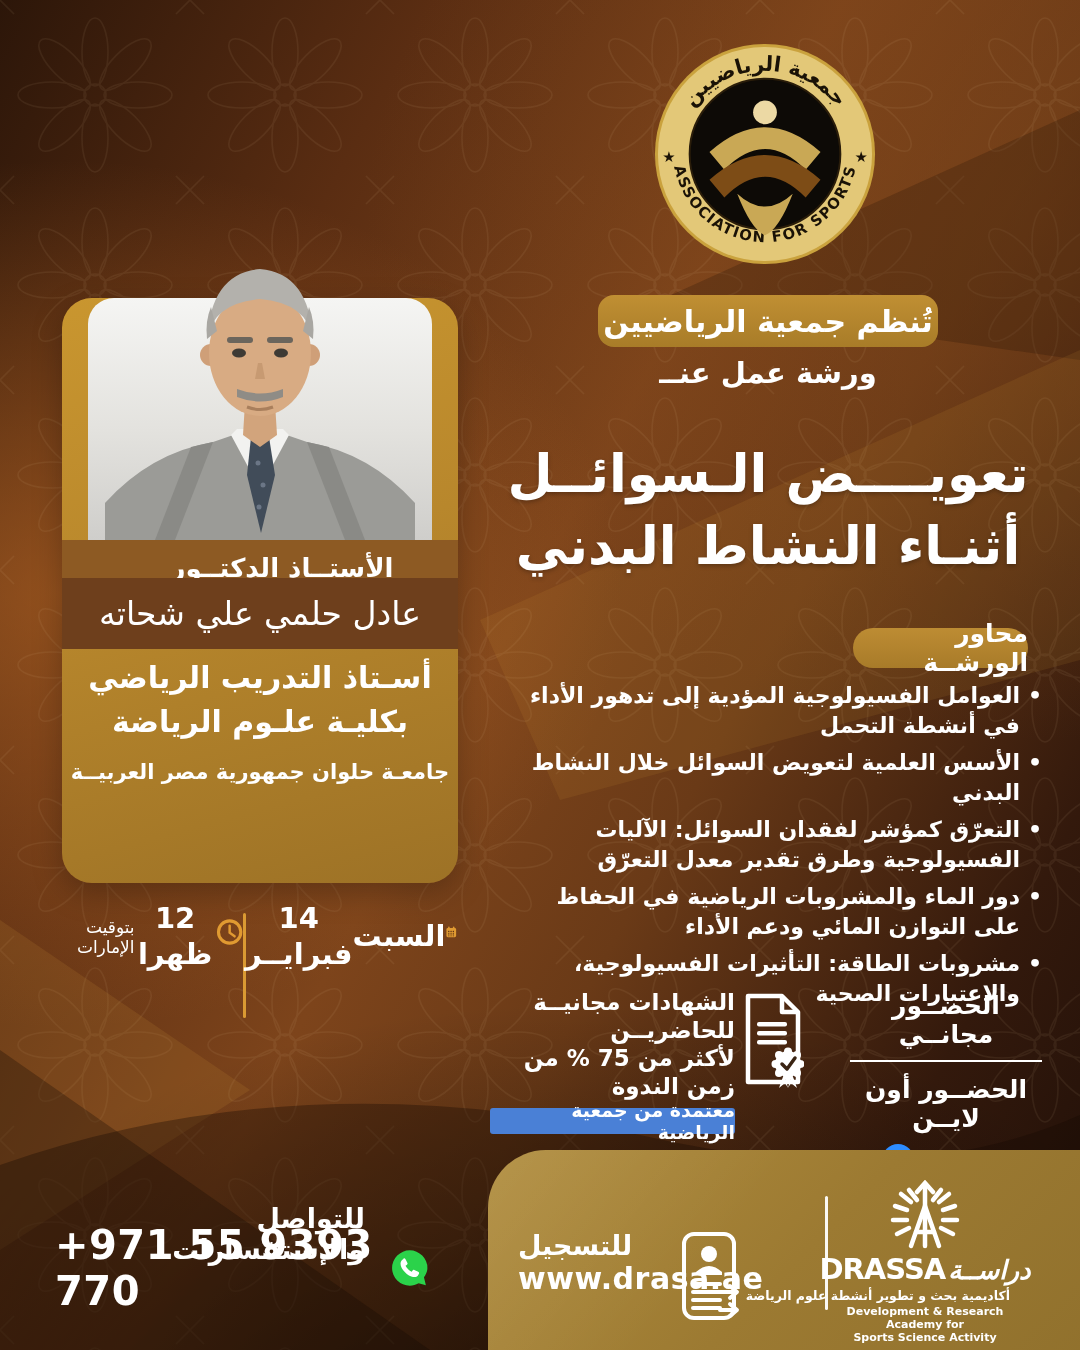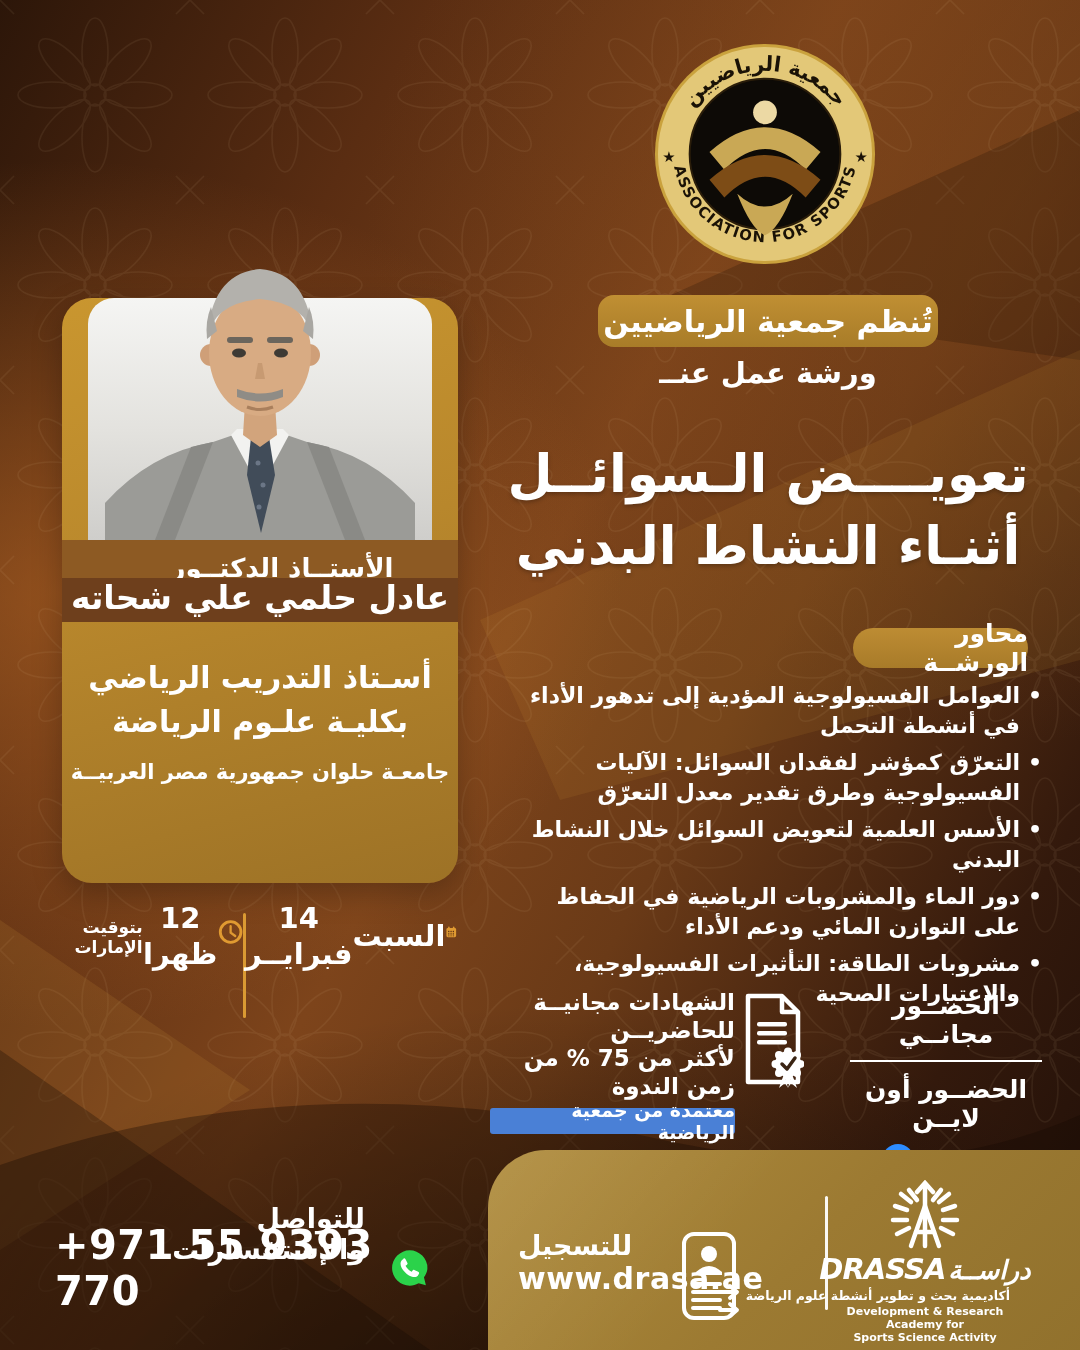--- a/index.html
+++ b/index.html
@@ -44,40 +44,40 @@
     border-radius:26px 26px 0 0;
     background:linear-gradient(180deg,#f5f5f3 0%,#e3e2de 55%,#cfcecb 100%);
   }
   .person-svg{position:absolute;left:33px;top:-63px;width:330px;height:305px;overflow:visible;}
   .honorific-bar{
     position:absolute;left:0;right:0;top:242px;height:56px;background:#8d5a23;
     display:flex;align-items:center;justify-content:center;
     font-size:26px;font-weight:700;direction:rtl;padding-left:44px;
   }
   .name-bar{
-    position:absolute;left:0;right:0;top:280px;height:44px;background:#6e3f1c;
-    display:flex;align-items:flex-start;justify-content:center;
-    font-size:33px;font-weight:700;direction:rtl;
+    position:absolute;left:0;right:0;top:280px;height:71px;background:#6e3f1c;
+    display:flex;align-items:center;justify-content:center;
+    font-size:33px;font-weight:400;direction:rtl;
   }
   .speaker-role{
     position:absolute;left:0;right:0;top:358px;text-align:center;
     font-size:30px;font-weight:700;line-height:44px;direction:rtl;
   }
   .speaker-univ{
     position:absolute;left:0;right:0;top:462px;text-align:center;
     font-size:21px;font-weight:700;direction:rtl;
   }
   
   .schedule-divider{position:absolute;left:243px;top:913px;width:3px;height:105px;background:#da9a33;border-radius:2px;}
   .sched-col{position:absolute;display:flex;flex-direction:row;align-items:center;direction:rtl;}
   .sched-date{left:245px;top:900px;width:213px;}
   .sched-time{left:62px;top:900px;width:181px;}
   .sched-icon{width:42px;height:42px;margin-bottom:8px;}
   .sched-main{font-size:29px;font-weight:700;line-height:36px;text-align:center;}
-  .sched-sub{font-size:17px;font-weight:700;margin-top:2px;}
+  .sched-sub{font-size:17px;font-weight:400;margin-top:2px;}
   
   .topics-pill{
     position:absolute;left:853px;top:628px;width:175px;height:40px;border-radius:20px;
     background:linear-gradient(180deg,#bd8c33,#a87b29);
     display:flex;align-items:center;justify-content:center;
     font-size:25px;font-weight:700;direction:rtl;
   }
   .topics-list{
     position:absolute;left:505px;top:681px;width:537px;margin:0;padding:0;list-style:none;
     direction:rtl;text-align:right;font-size:22px;font-weight:700;line-height:30px;
@@ -123,21 +123,21 @@
     transform:skewX(-18deg);
   }
   .reg-text{position:absolute;left:30px;top:80px;width:156px;text-align:left;direction:rtl;}
   .reg-label{font-size:27px;font-weight:700;}
   .reg-url{font-size:30px;font-weight:700;direction:ltr;letter-spacing:.5px;}
   .reg-icon{position:absolute;left:192px;top:80px;width:60px;height:92px;}
   .reg-divider{position:absolute;left:337px;top:46px;width:3px;height:114px;background:rgba(255,255,255,.95);border-radius:2px;}
   .drasa{position:absolute;left:352px;top:30px;width:170px;text-align:center;}
   .drasa-emblem{width:88px;height:74px;margin:0 auto;display:block;}
   .drasa-wordmark{display:flex;align-items:baseline;justify-content:center;gap:3px;margin-top:-2px;}
-  .drasa-latin{font-size:29px;font-weight:700;font-style:italic;letter-spacing:-1px;}
+  .drasa-latin{font-size:29px;font-weight:700;letter-spacing:-1px;}
   .drasa-arabic{font-size:26px;font-weight:700;direction:rtl;font-style:italic;}
   .drasa-tag-ar{font-size:12.5px;font-weight:700;direction:rtl;margin-top:2px;white-space:nowrap;}
   .drasa-tag-en{font-size:11px;font-weight:700;line-height:13px;margin-top:2px;}
 </style>
 </head>
 <body>
 
 <div class="canvas">
 
   <svg class="bg-decor" viewBox="0 0 1080 1350" preserveAspectRatio="none">
@@ -265,22 +265,22 @@
     </svg>
     <div class="sched-main">السبت</div>
     <div class="sched-main">14 فبرايــر</div>
   </div>
 
   <div class="topics-pill">
     <span>محاور الورشــة</span>
   </div>
   <ul class="topics-list">
     <li>العوامل الفسيولوجية المؤدية إلى تدهور الأداء في أنشطة التحمل</li>
+    <li>الأسس العلمية لتعويض السوائل خلال النشاط البدني</li>
     <li>التعرّق كمؤشر لفقدان السوائل: الآليات الفسيولوجية وطرق تقدير معدل التعرّق</li>
-    <li>الأسس العلمية لتعويض السوائل خلال النشاط البدني</li>
     <li>دور الماء والمشروبات الرياضية في الحفاظ على التوازن المائي ودعم الأداء</li>
     <li>مشروبات الطاقة: التأثيرات الفسيولوجية، والاعتبارات الصحية</li>
   </ul>
 
   <div class="attendance">
     <div class="att-free">الحضــور مجانــي</div>
     <div class="att-online">الحضــور أون لايــن</div>
     <div class="zoom-row">
       <svg class="zoom-badge" viewBox="0 0 36 36">
         <circle cx="18" cy="18" r="17" fill="#2D8CFF"></circle>

